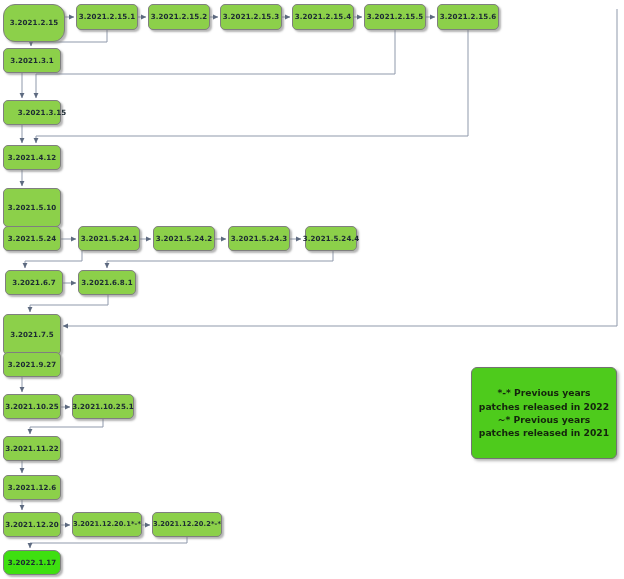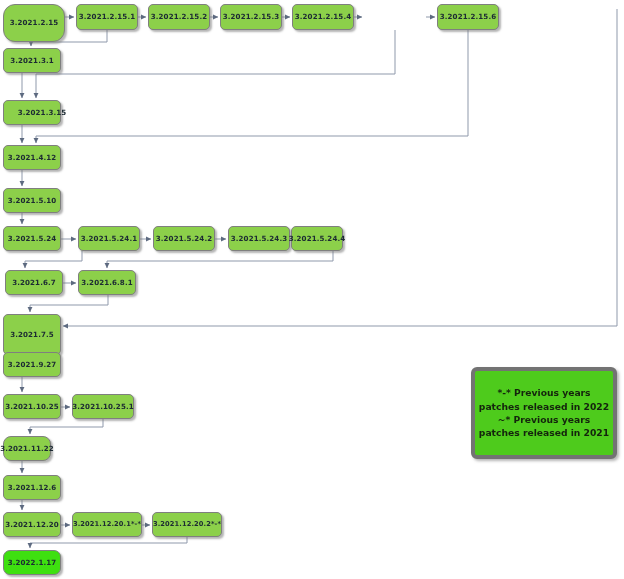--- a/index.html
+++ b/index.html
@@ -45,21 +45,21 @@
     z-index: 3;
   }
   .node.current {
     background: #3ee010;
     border-radius: 7px;
   }
   .legend {
     position: absolute;
     box-sizing: border-box;
     background: #4ecb1c;
-    border: 4px solid #737373;
+    border: 1px solid #737373;
     border-radius: 6px;
     box-shadow: 2px 2px 3px rgba(120,120,120,0.55);
     display: flex;
     flex-direction: column;
     align-items: center;
     justify-content: center;
     z-index: 3;
     padding: 4px 6px;
   }
   .legend-line {
@@ -134,41 +134,42 @@
 
       <path d="M187,537 L187,543 L30,543 L30,548"></path>
     </g>
   </svg>
 
   <div class="node" style="left:3px;top:4px;width:62px;height:38px;border-radius:12px;">3.2021.2.15</div>
   <div class="node" style="left:76px;top:4px;width:62px;height:26px;">3.2021.2.15.1</div>
   <div class="node" style="left:148px;top:4px;width:62px;height:26px;">3.2021.2.15.2</div>
   <div class="node" style="left:220px;top:4px;width:62px;height:26px;">3.2021.2.15.3</div>
   <div class="node" style="left:292px;top:4px;width:62px;height:26px;">3.2021.2.15.4</div>
+  <div class="node" style="left:364px;top:4px;width:62px;height:26px;">3.2021.2.15.5</div>
   <div class="node" style="left:437px;top:4px;width:62px;height:26px;">3.2021.2.15.6</div>
 
   <div class="node" style="left:3px;top:48px;width:58px;height:25px;">3.2021.3.1</div>
   <div class="node" style="left:3px;top:100px;width:58px;height:25px;padding-left:20px;">3.2021.3.15</div>
   <div class="node" style="left:3px;top:145px;width:58px;height:25px;">3.2021.4.12</div>
-  <div class="node" style="left:3px;top:188px;width:58px;height:25px;">3.2021.5.10</div>
+  <div class="node" style="left:3px;top:188px;width:58px;height:39px;">3.2021.5.10</div>
   <div class="node" style="left:3px;top:226px;width:58px;height:25px;">3.2021.5.24</div>
 
   <div class="node" style="left:78px;top:226px;width:62px;height:25px;">3.2021.5.24.1</div>
   <div class="node" style="left:153px;top:226px;width:62px;height:25px;">3.2021.5.24.2</div>
   <div class="node" style="left:228px;top:226px;width:62px;height:25px;">3.2021.5.24.3</div>
-  <div class="node" style="left:291px;top:226px;width:52px;height:25px;">3.2021.5.24.4</div>
+  <div class="node" style="left:305px;top:226px;width:52px;height:25px;">3.2021.5.24.4</div>
 
   <div class="node" style="left:5px;top:270px;width:58px;height:25px;">3.2021.6.7</div>
   <div class="node" style="left:78px;top:270px;width:58px;height:25px;">3.2021.6.8.1</div>
 
   <div class="node" style="left:3px;top:314px;width:58px;height:41px;">3.2021.7.5</div>
   <div class="node" style="left:3px;top:352px;width:58px;height:25px;">3.2021.9.27</div>
   <div class="node" style="left:3px;top:394px;width:58px;height:25px;">3.2021.10.25</div>
   <div class="node" style="left:72px;top:394px;width:62px;height:25px;">3.2021.10.25.1</div>
-  <div class="node" style="left:3px;top:436px;width:48px;height:25px;border-radius:8px;">3.2021.11.22</div>
+  <div class="node" style="left:3px;top:436px;width:58px;height:25px;">3.2021.11.22</div>
   <div class="node" style="left:3px;top:475px;width:58px;height:25px;">3.2021.12.6</div>
   <div class="node" style="left:3px;top:512px;width:58px;height:25px;">3.2021.12.20</div>
   <div class="node" style="left:72px;top:512px;width:70px;height:25px;font-size:6.7px;">3.2021.12.20.1*-*</div>
   <div class="node" style="left:152px;top:512px;width:70px;height:25px;font-size:6.7px;">3.2021.12.20.2*-*</div>
   <div class="node current" style="left:3px;top:550px;width:58px;height:25px;">3.2022.1.17</div>
 
   <div class="legend" style="left:471px;top:367px;width:146px;height:92px;">
     <div class="legend-line">*-* Previous years</div>
     <div class="legend-line">patches released in 2022</div>
     <div class="legend-line">~* Previous years</div>

